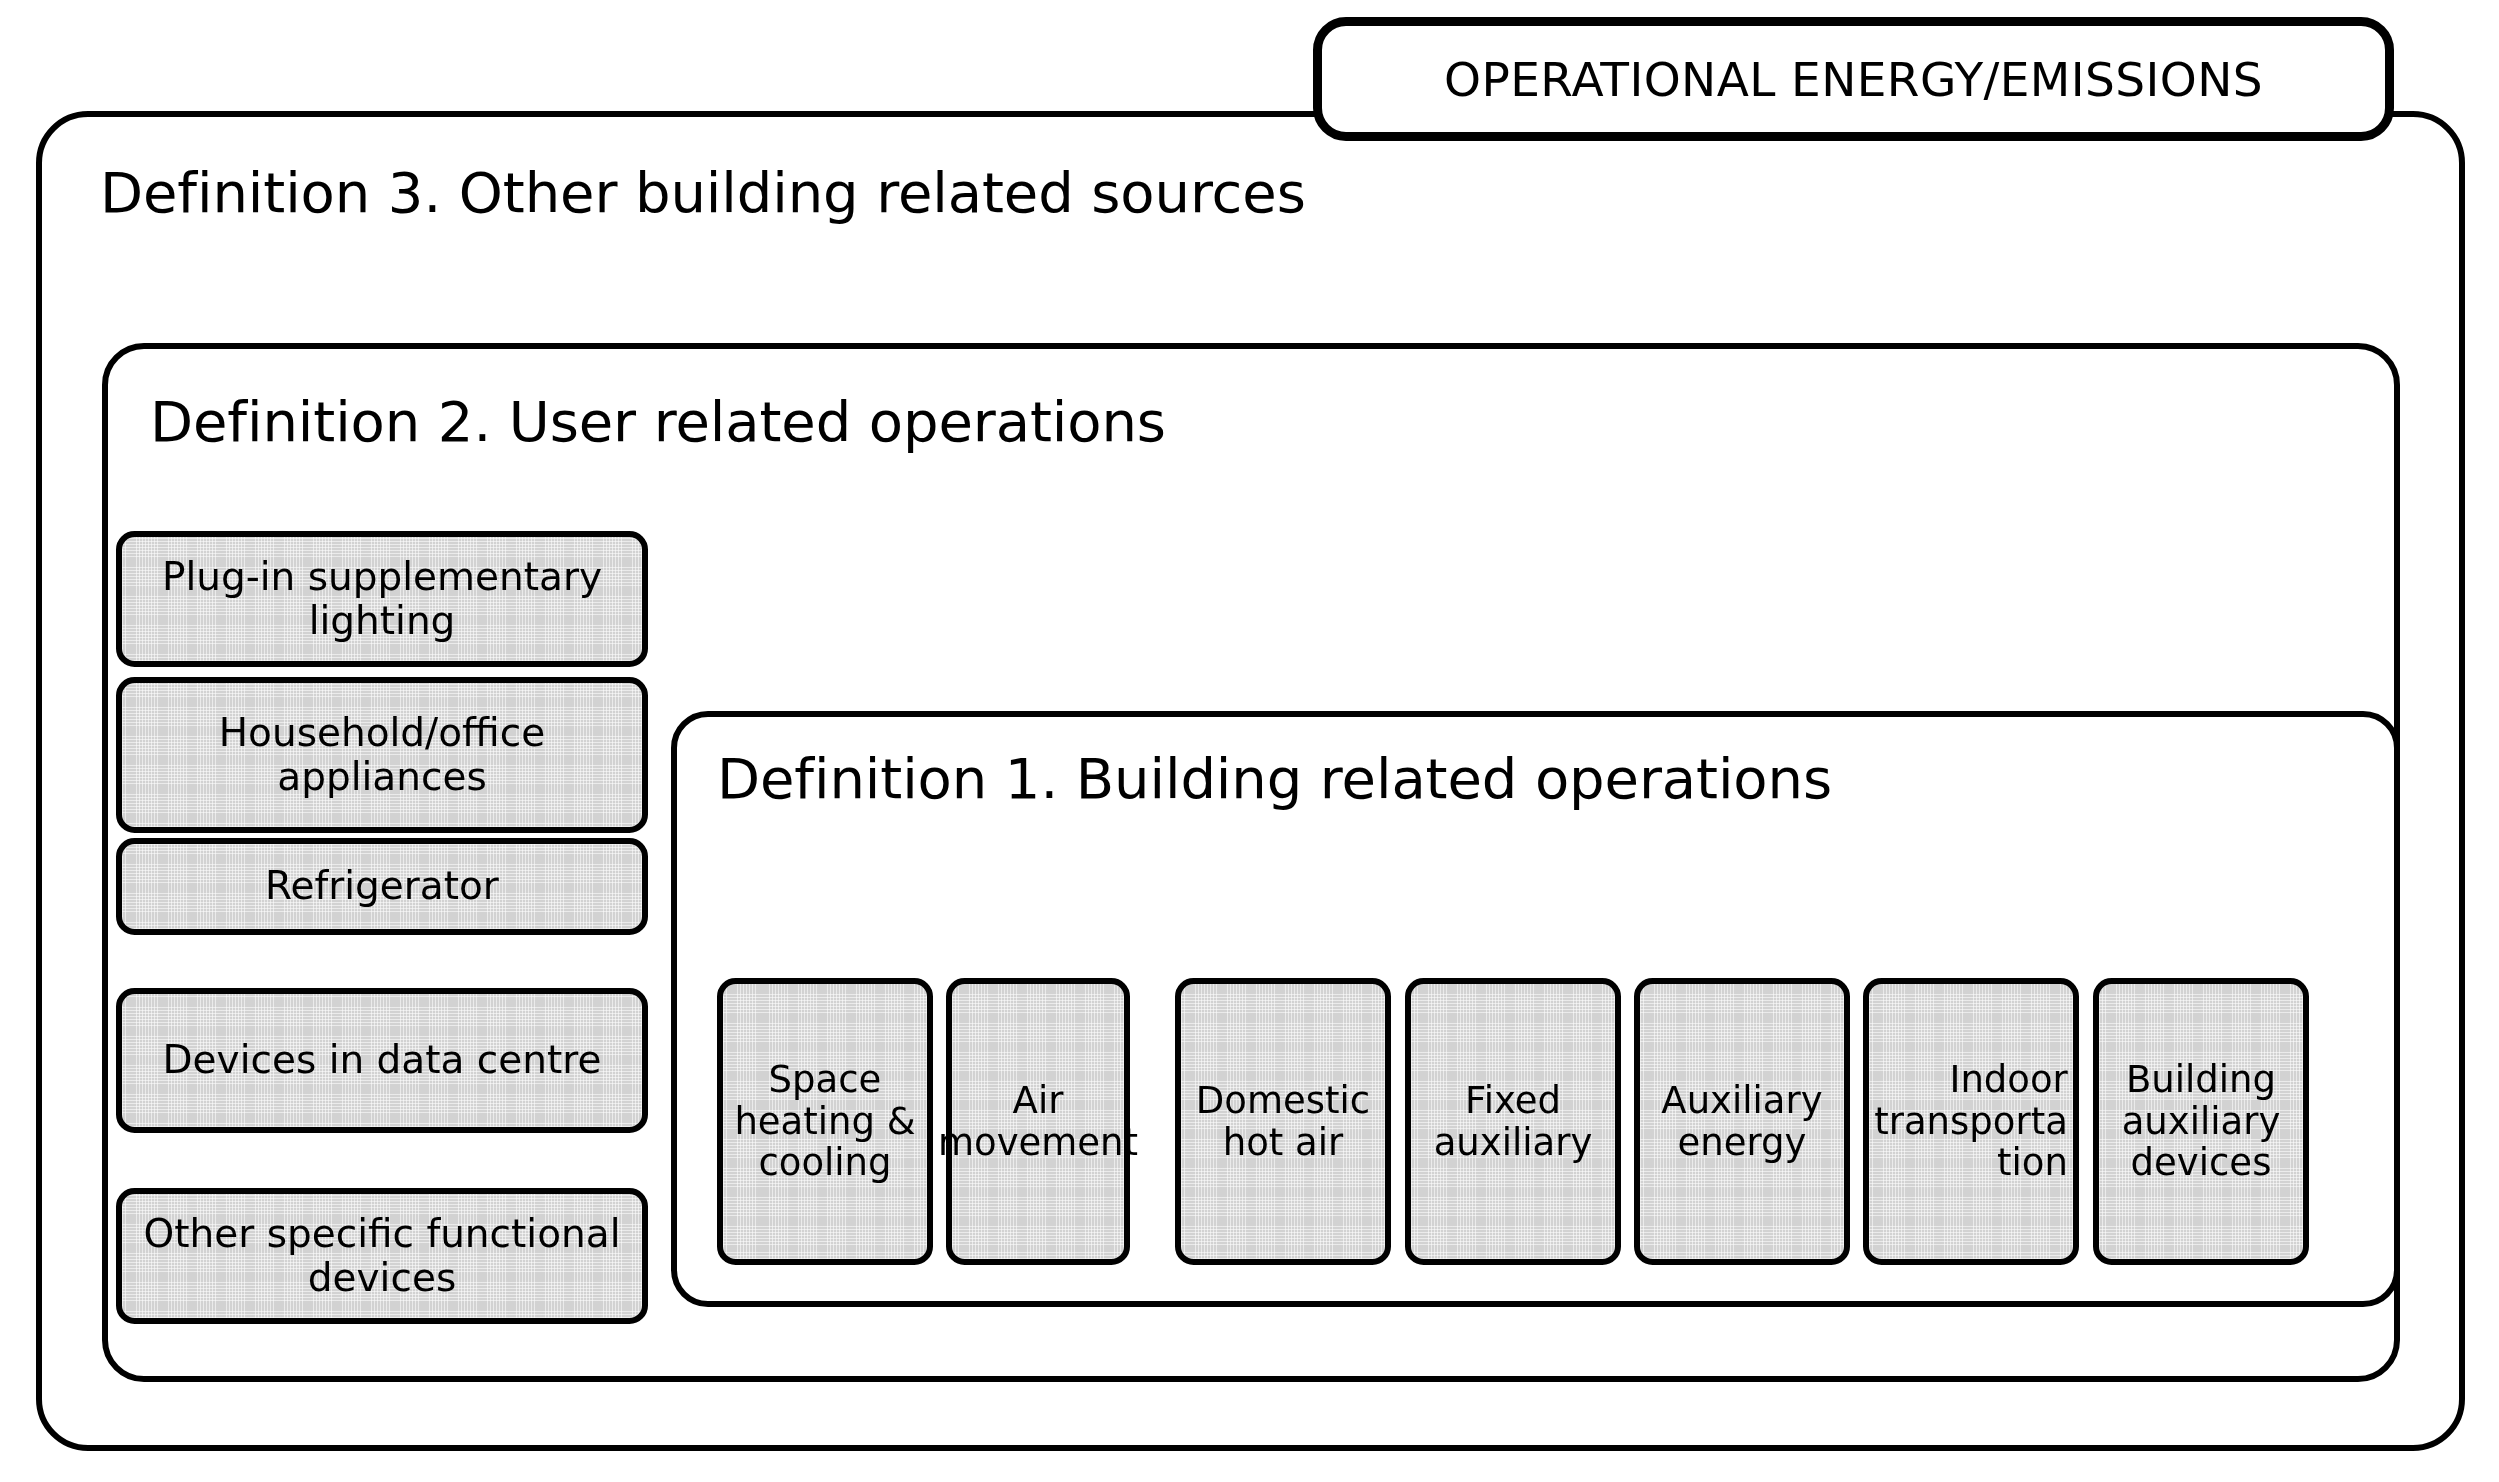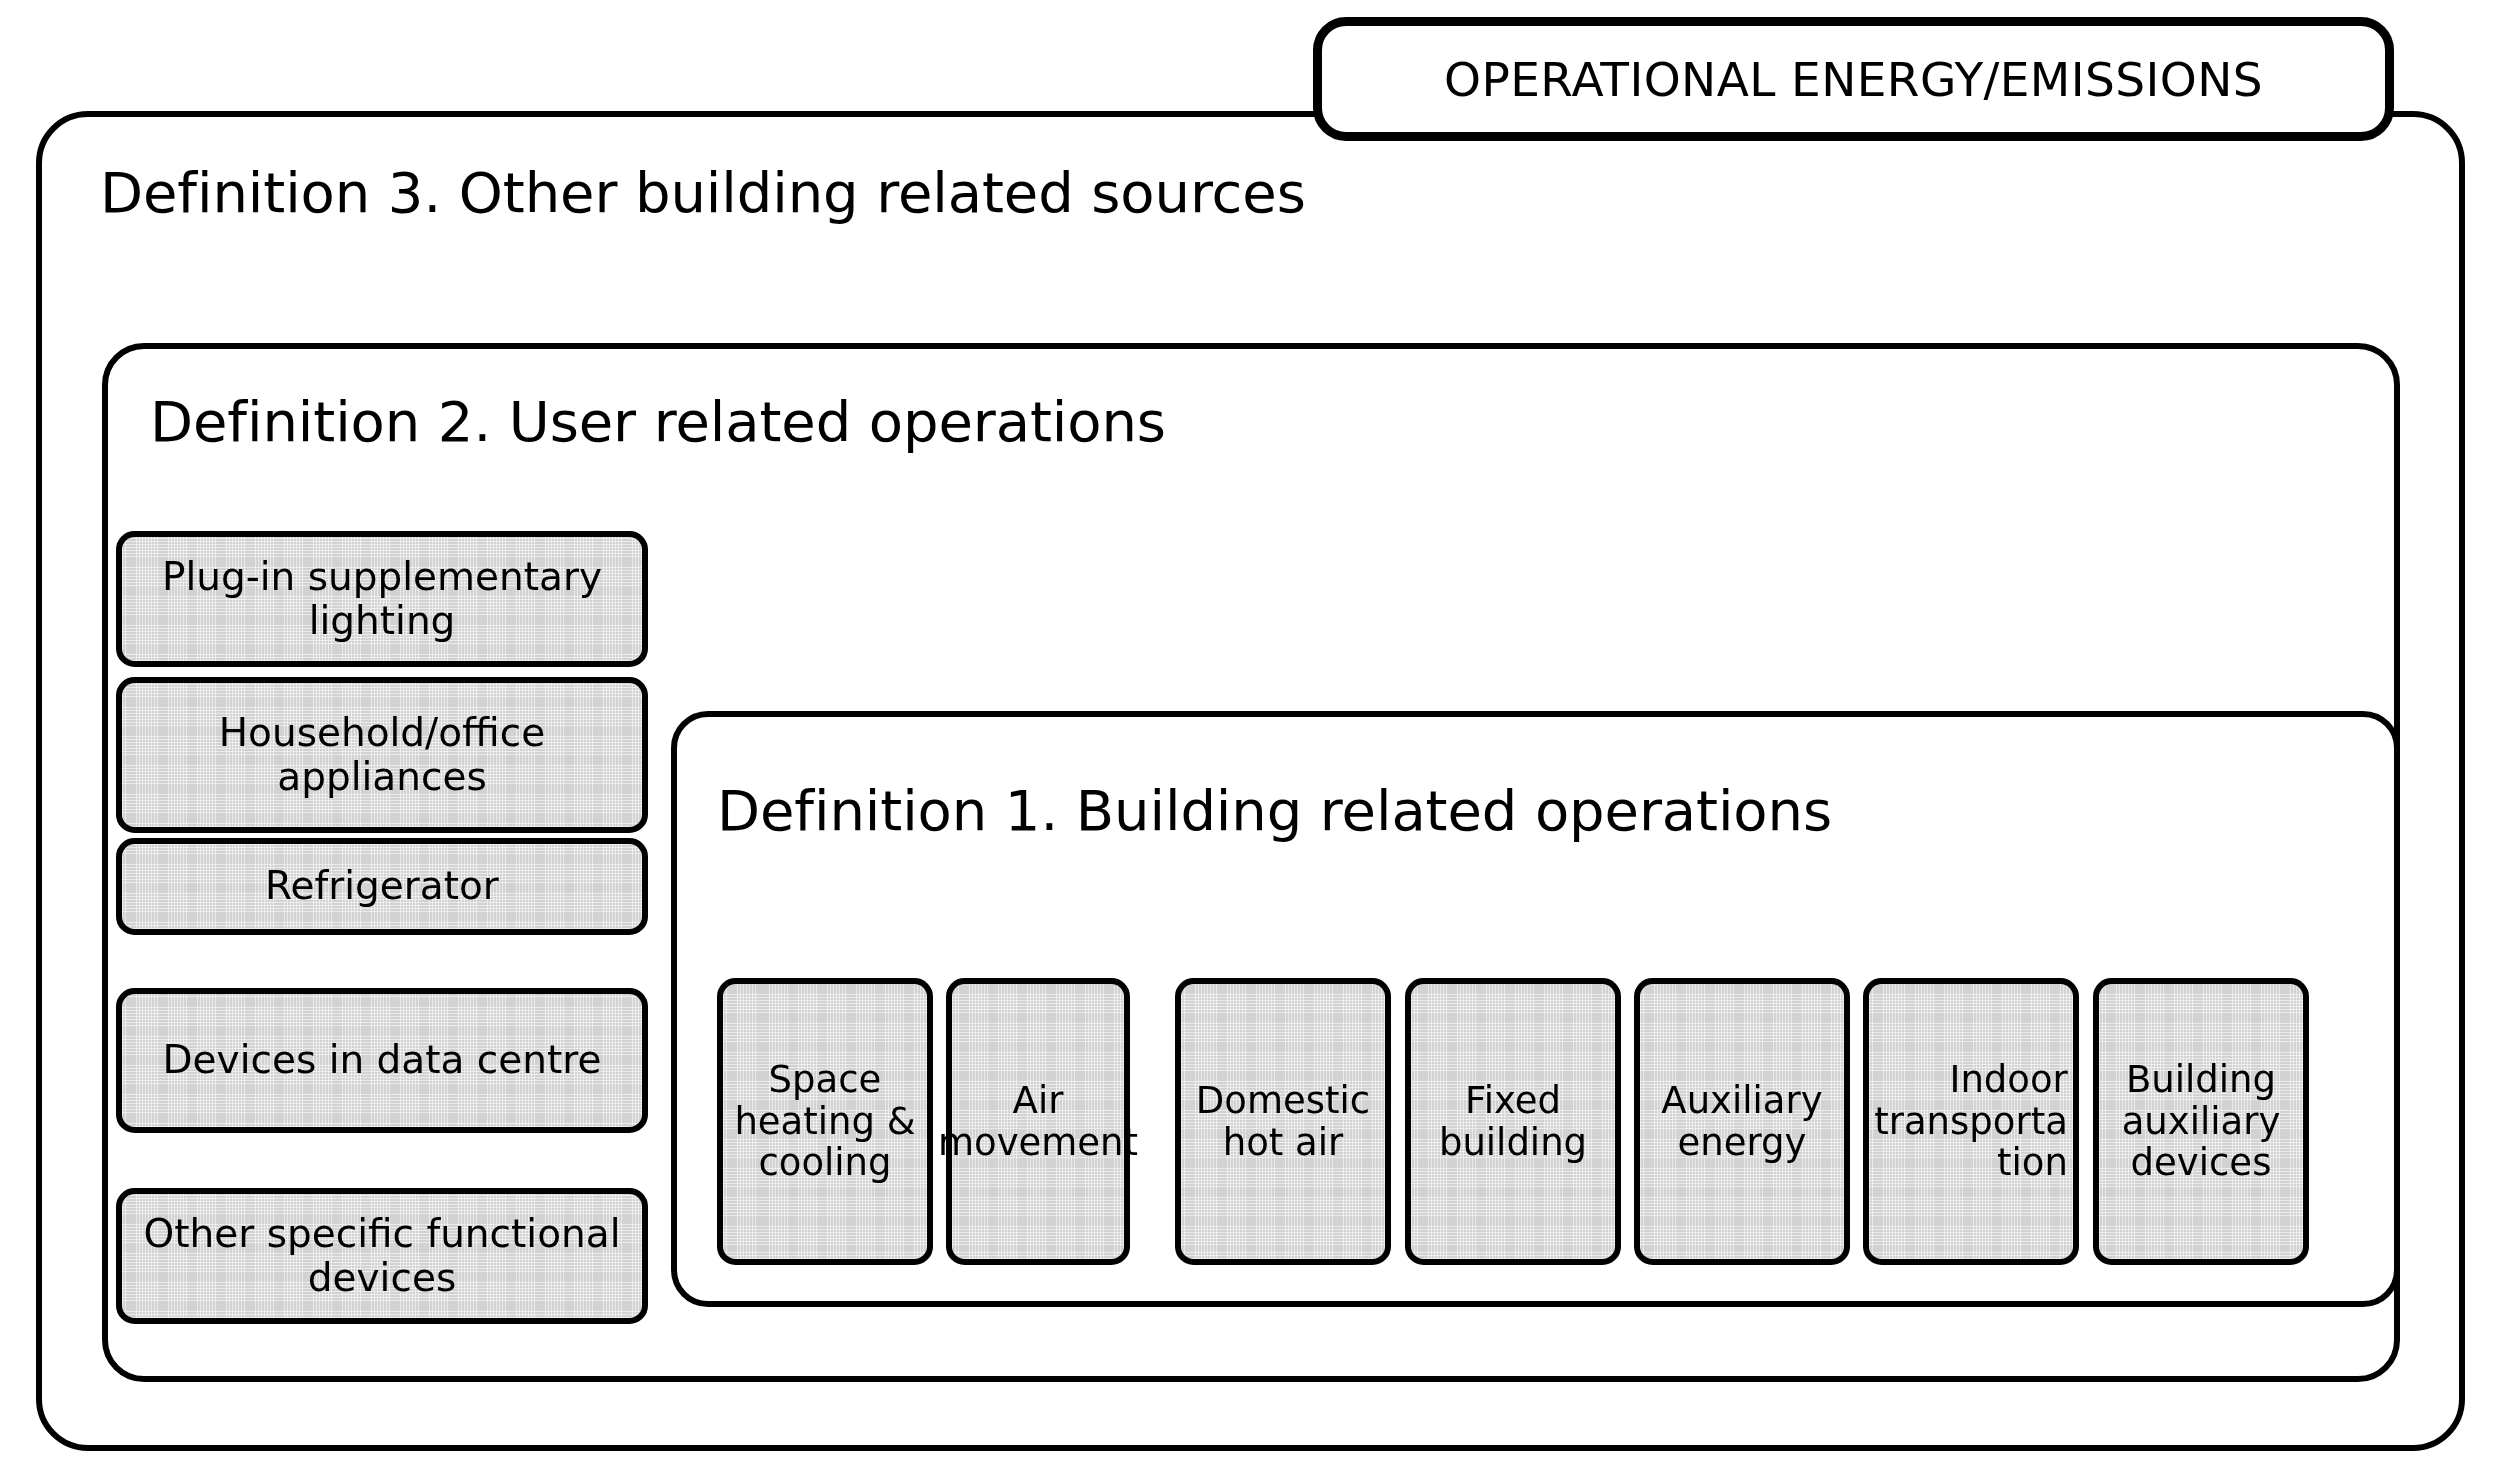--- a/index.html
+++ b/index.html
@@ -66,21 +66,21 @@
     position: absolute;
     font-size: 56px;
     font-weight: 400;
     line-height: 1;
     letter-spacing: -0.1px;
     white-space: nowrap;
     color: #000000;
   }
   .def3-title { left: 100px; top: 165px; }
   .def2-title { left: 150px; top: 394px; }
-  .def1-title { left: 717px; top: 783px; }
+  .def1-title { left: 717px; top: 751px; }
 
   
   .banner-badge {
     position: absolute;
     left: 1313px;
     top: 17px;
     width: 1081px;
     height: 124px;
     box-sizing: border-box;
     border: 9.3px solid #000000;
@@ -188,21 +188,21 @@
   <div class="node bld-node bld-node-1">
     <span class="node-label">Air
 movement</span>
   </div>
   <div class="node bld-node bld-node-2">
     <span class="node-label">Domestic
 hot air</span>
   </div>
   <div class="node bld-node bld-node-3">
     <span class="node-label">Fixed
-building</span>
+auxiliary</span>
   </div>
   <div class="node bld-node bld-node-4">
     <span class="node-label">Auxiliary
 energy</span>
   </div>
   <div class="node bld-node bld-node-5">
     <span class="node-label">Indoor
 transporta
 tion</span>
   </div>

